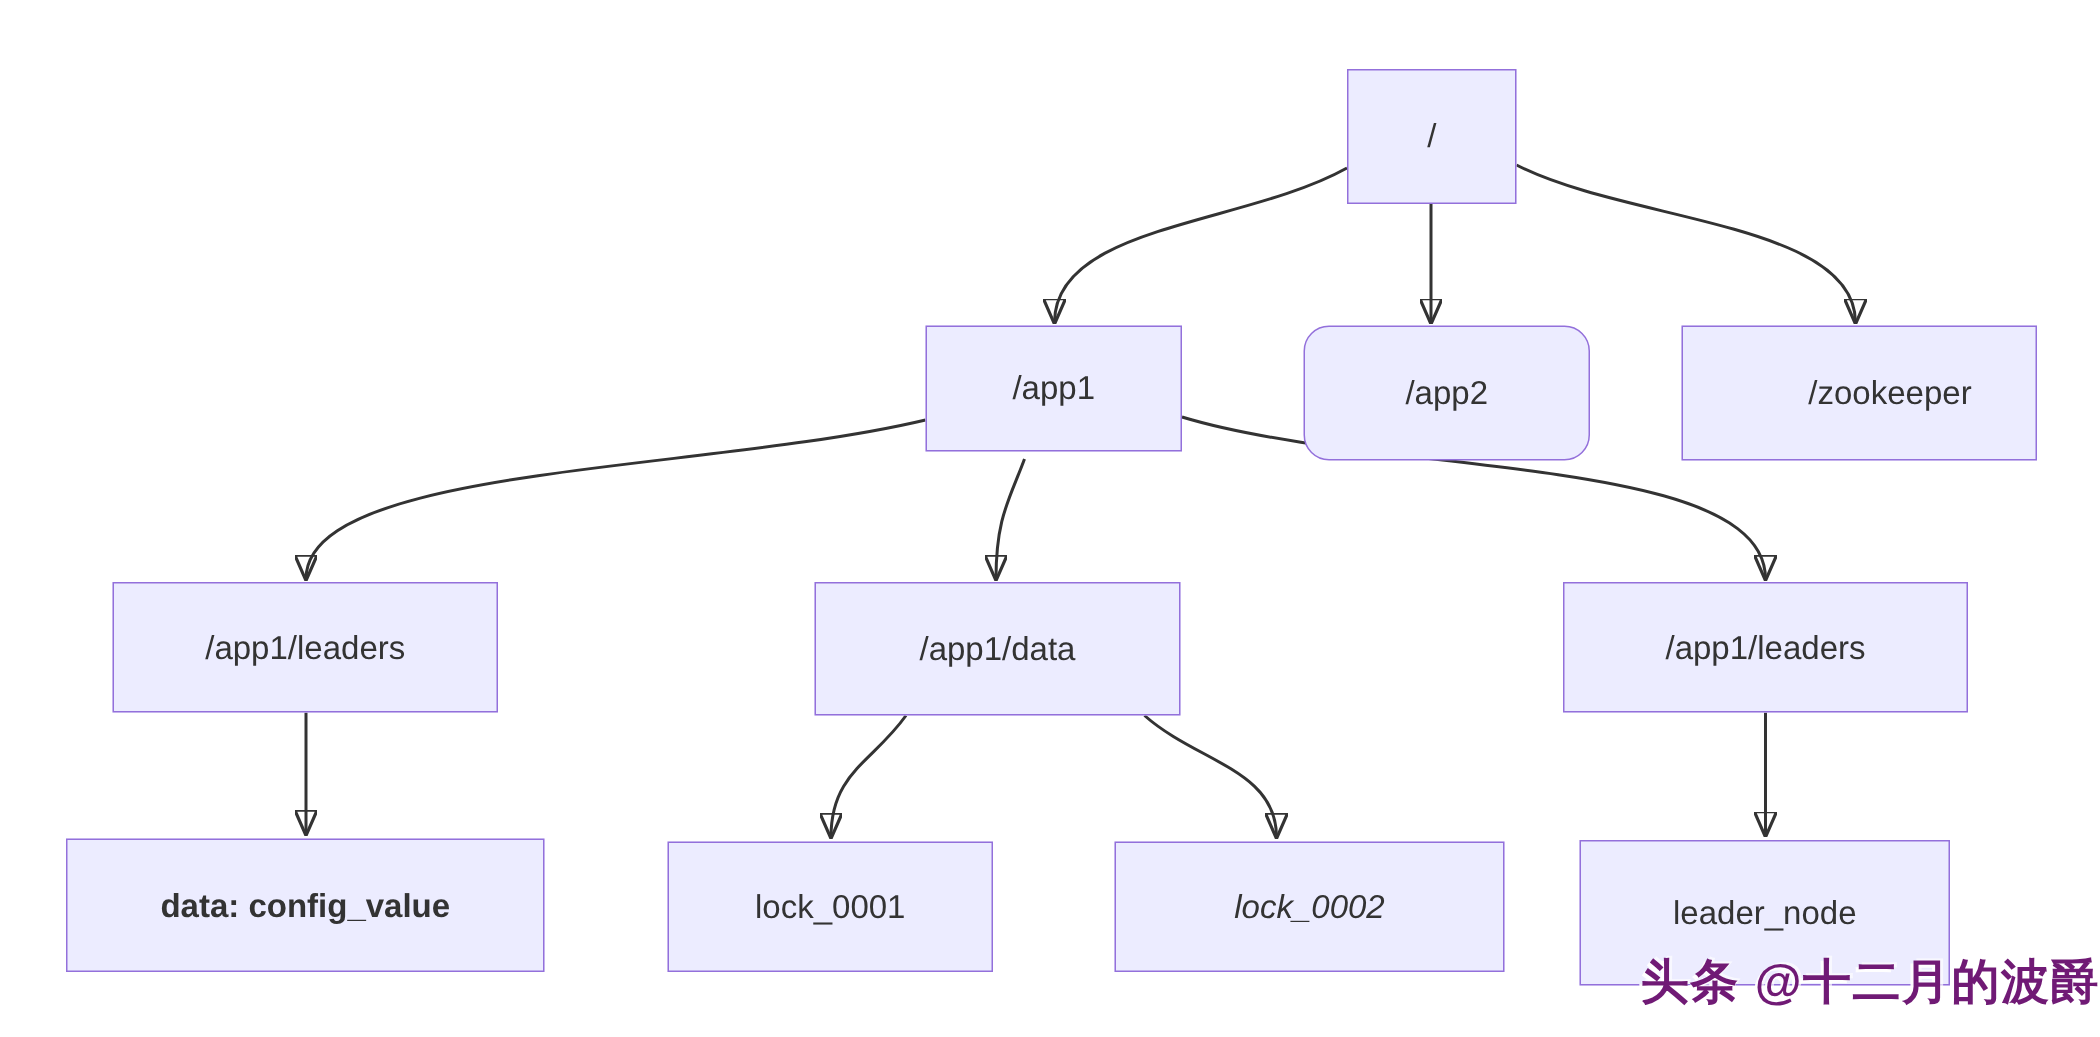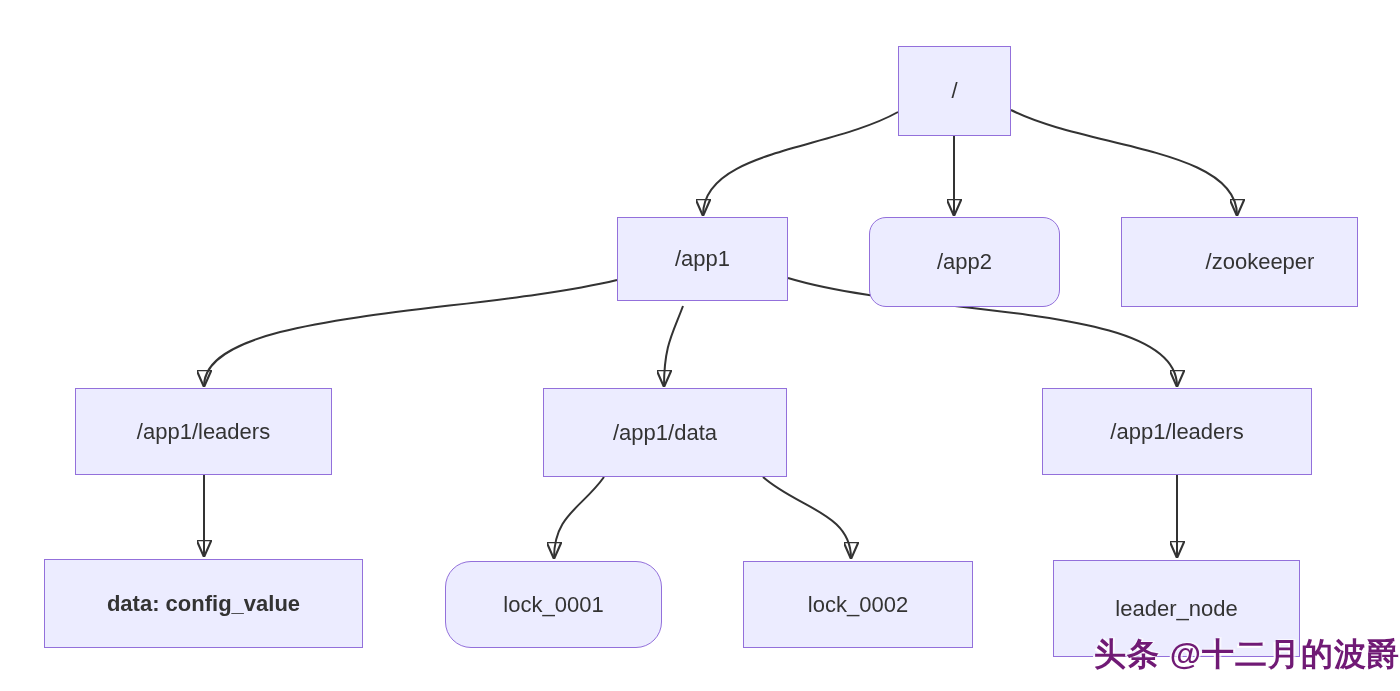--- a/index.html
+++ b/index.html
@@ -48,22 +48,22 @@
 
   
   .n-root        { left: 898px;  top: 46px;  width: 113px; height: 90px; }
   .n-app1        { left: 617px;  top: 217px; width: 171px; height: 84px; }
   .n-app2        { left: 869px;  top: 217px; width: 191px; height: 90px; border-radius: 17px; }
   .n-zookeeper   { left: 1121px; top: 217px; width: 237px; height: 90px; padding-left: 41px; }
   .n-config      { left: 75px;   top: 388px; width: 257px; height: 87px; }
   .n-locks       { left: 543px;  top: 388px; width: 244px; height: 89px; }
   .n-leaders     { left: 1042px; top: 388px; width: 270px; height: 87px; }
   .n-configdata  { left: 44px;   top: 559px; width: 319px; height: 89px; font-weight: bold; }
-  .n-lock1       { left: 445px;  top: 561px; width: 217px; height: 87px; border-radius: 26px; }
-  .n-lock2       { left: 743px;  top: 561px; width: 230px; height: 87px; }
+  .n-lock1       { left: 445px;  top: 561px; width: 217px; height: 87px; }
+  .n-lock2       { left: 743px;  top: 561px; width: 260px; height: 87px; font-style: italic; }
   .n-leadernode  { left: 1053px; top: 560px; width: 247px; height: 97px; }
 
   .watermark {
     position: absolute;
     z-index: 3;
     left: 1048px;
     top: 633px;
     width: 352px;
     font-size: 32px;
     font-weight: bold;

